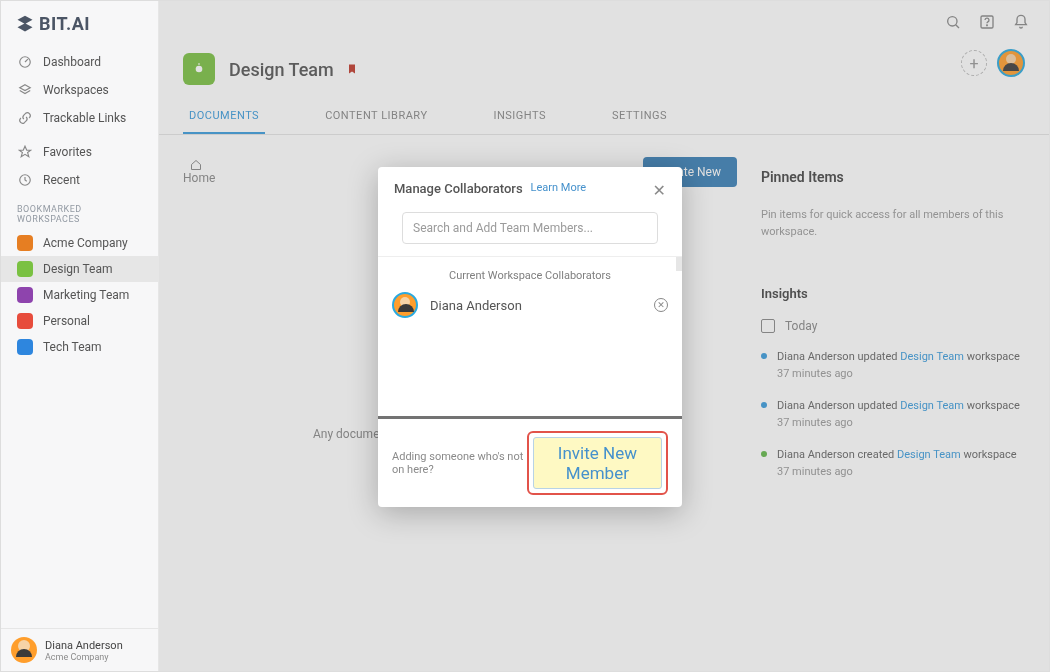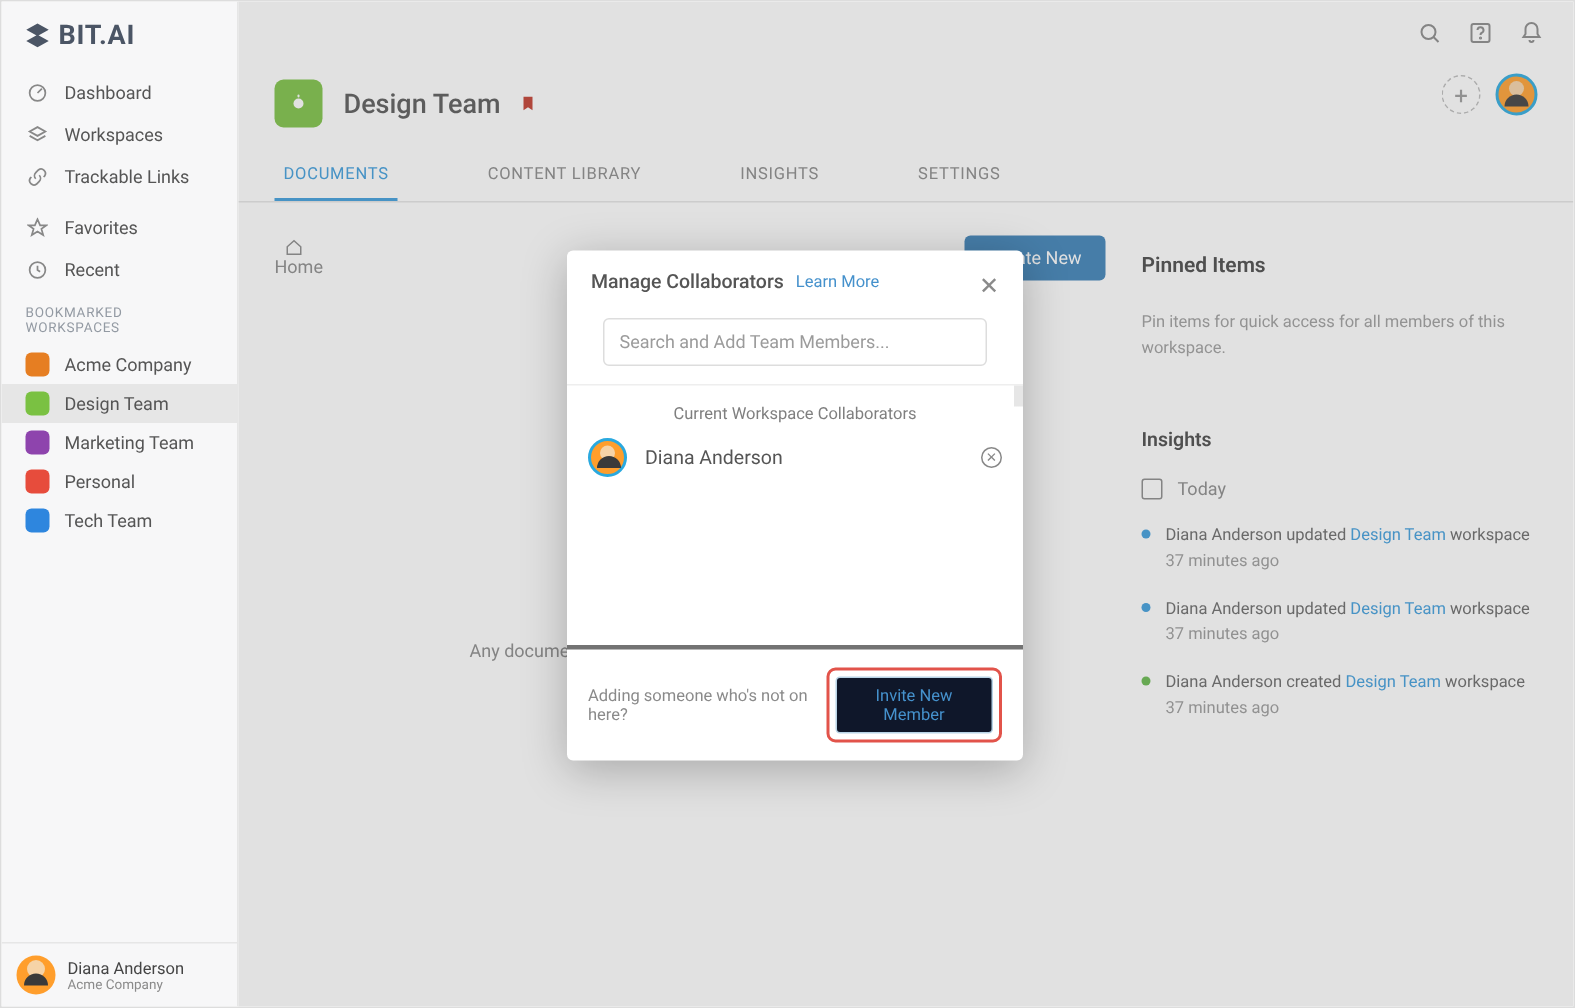--- a/index.html
+++ b/index.html
@@ -75,21 +75,21 @@
   .modal-body{ border-top:1px solid #eee; flex:1; padding:10px 14px; position:relative;}
   .modal-body::after{content:"";position:absolute;right:0;top:0;width:6px;height:100%;background:linear-gradient(#e6e6e6,#e6e6e6) no-repeat;background-size:6px 14px;}
   .collab-label{ font-size:11px; color:#7f7f7f; margin-top:2px;text-align:center;}
   .collab-row{ display:flex; align-items:center; margin-top:10px;}
   .collab-row .avatar-sm{margin-right:12px; width:26px;height:26px;}
   .collab-name{ font-size:13px; color:#555;}
   .collab-remove{ margin-left:auto; width:14px;height:14px;border:1px solid #888;border-radius:50%;display:flex;align-items:center;justify-content:center;color:#888;font-size:9px;cursor:pointer;}
   .modal-foot{ border-top:3px solid #737373; padding:12px 14px; display:flex; align-items:center;}
   .foot-text{ font-size:11px; color:#8a8a8a;}
   .invite-wrap{ margin-left:auto; border:2px solid #e2534a; border-radius:6px; padding:4px;}
-  .invite-btn{ border:1px solid #b8d3e6; background:#0f172a; color:#4591cc; font-size:11px; padding:5px 10px; border-radius:3px; cursor:pointer;}
+  .invite-btn{ border:1px solid #b8d3e6; background:#fef9c3; color:#4591cc; font-size:17px; padding:5px 10px; border-radius:3px; cursor:pointer;}
 
   svg{display:block;}
 </style>
 </head>
 <body>
 
 <div class="sidebar">
   <div class="logo">
     <svg width="20" height="20" viewBox="0 0 24 24">
         <path fill="#4b5565" d="M12 2 3 7l9 5 9-5-9-5zm0 9L3 16l9 5 9-5-9-5z"></path>

